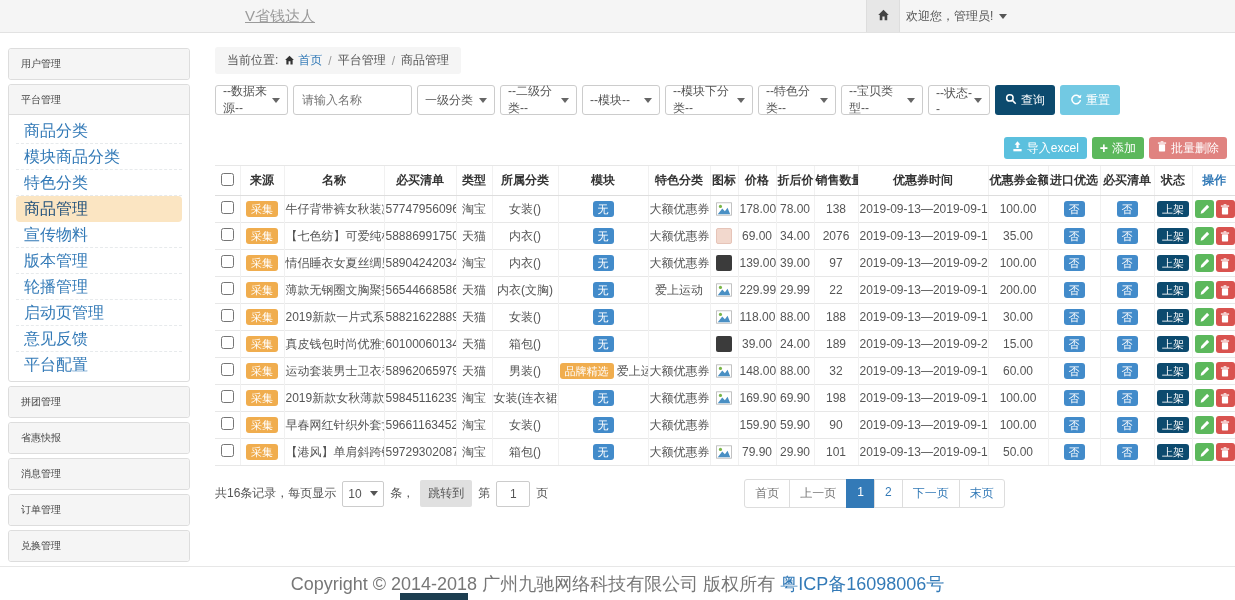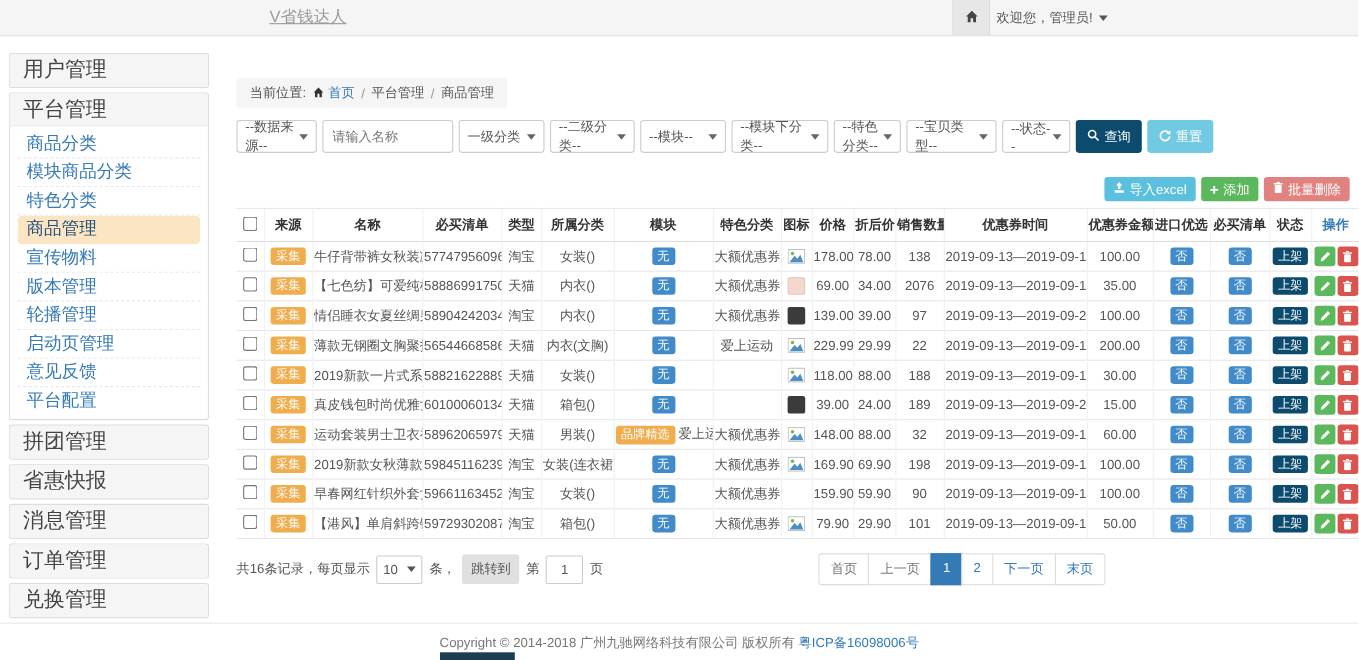--- a/index.html
+++ b/index.html
@@ -15,49 +15,49 @@
     border-left:1px solid #ddd; border-right:1px solid #ddd; display:flex; align-items:center; justify-content:center; cursor:pointer; }
   .topbar-user { position:absolute; left:906px; top:0; line-height:32px; color:#555; cursor:pointer; display:flex; align-items:center; gap:6px; height:32px; }
 
   .caret { display:inline-block; width:0; height:0; border-left:4px solid transparent;
     border-right:4px solid transparent; border-top:5px solid #555; }
 
   
   .sidebar { position:absolute; left:8px; top:48px; width:182px; bottom:0; overflow:hidden; z-index:1; }
   .sidebar-title { color:#337ab7; font-weight:bold; font-size:14px; padding:10px 2px 12px 4px; }
   .menu-group { border:1px solid #ddd; border-radius:3px; margin-bottom:4px; background:#fff; }
-  .group-header { background:#f5f5f5; padding:8px 12px; font-size:19px; color:#444; cursor:pointer;
+  .group-header { background:#f5f5f5; padding:8px 12px; font-size:10px; color:#444; cursor:pointer;
     height:30px; line-height:14px; border-radius:3px; }
   .menu-group.open .group-header { border-bottom:1px solid #ddd; border-radius:3px 3px 0 0; }
   .group-body { padding:3px 7px; }
   .sub-item { height:26px; line-height:18px; padding:4px 8px; font-size:16px; color:#337ab7;
     border-bottom:1px dashed #e7eaec; cursor:pointer; }
   .group-body .sub-item:last-child { border-bottom:none; }
   .sub-item.active { background:#fbe5c2; border-radius:4px; color:#23527c; border-bottom-color:transparent; }
 
   
-  .main { position:absolute; left:215px; top:47px; width:1012px; z-index:1;margin-top:24px; }
+  .main { position:absolute; left:215px; top:47px; width:1012px; z-index:1; }
   .breadcrumb { display:inline-flex; align-items:center; gap:6px; background:#f5f5f5; border-radius:3px;
     padding:5px 12px; font-size:12px; color:#555; }
   .breadcrumb .home-link { color:#337ab7; cursor:pointer; display:inline-flex; align-items:center; gap:3px; }
   .breadcrumb .sep { color:#999; }
 
   .filter-row { display:flex; align-items:center; gap:5px; margin-top:11px; }
   .filter-items { display:flex; align-items:center; gap:5px; }
   .f-select { height:30px; border:1px solid #ccc; border-radius:3px; background:#fff; display:flex;
     align-items:center; justify-content:space-between; padding:0 7px; font-size:12px; color:#555; cursor:pointer; }
   .f-select .caret { border-top-color:#666; }
   .f-input { height:30px; border:1px solid #ccc; border-radius:3px; padding:0 8px; font-size:12px; color:#555; outline:none; }
   .filter-items > :nth-child(1){ width:73px; }
   .filter-items > :nth-child(2){ width:119px; }
   .filter-items > :nth-child(3){ width:78px; }
   .filter-items > :nth-child(4){ width:77px; }
   .filter-items > :nth-child(5){ width:78px; }
   .filter-items > :nth-child(6){ width:88px; }
-  .filter-items > :nth-child(7){ width:61px; }
+  .filter-items > :nth-child(7){ width:78px; }
   .filter-items > :nth-child(8){ width:82px;justify-content:space-between; }
   .filter-items > :nth-child(9){ width:62px; }
   .btn { display:inline-flex; align-items:center; gap:4px; border:none; border-radius:3px; color:#fff;
     font-size:12px; cursor:pointer; justify-content:center; }
   .btn-search { height:30px; padding:0 10px; background:#0c4a6e;text-align:right; }
   .btn-reset  { height:30px; padding:0 10px; background:#72c9e3; }
 
   .actions { display:flex; justify-content:flex-end; gap:5px; margin:22px 0 6px; }
   .btn-import { height:22px; padding:0 8px; background:#5bc0de; }
   .btn-add    { height:22px; padding:0 8px; background:#5cb85c; }
@@ -97,21 +97,21 @@
   .jump-input { width:34px; height:26px; border:1px solid #ccc; border-radius:2px; text-align:center; font-size:12px; color:#555; outline:none; }
   .pager { display:flex; margin-left:196px; }
   .page-btn { padding:5px 10px; border:1px solid #ddd; background:#fff; color:#337ab7; cursor:pointer; margin-left:-1px; }
   .page-btn:first-child { border-radius:3px 0 0 3px; margin-left:0; }
   .page-btn:last-child { border-radius:0 3px 3px 0; }
   .page-btn.active { background:#337ab7; border-color:#337ab7; color:#fff; }
   .page-btn.disabled { color:#777; }
 
   
   .footer { position:absolute; left:0; right:0; bottom:0; height:34px; background:#fff;
-    border-top:1px solid #e7e7e7; text-align:center; line-height:34px; font-size:12px; color:#777; z-index:6; }
+    border-top:1px solid #e7e7e7; text-align:center; line-height:34px; font-size:18px; color:#777; z-index:6; }
   .footer a { color:#337ab7; text-decoration:none; cursor:pointer; }
   .bottom-dark { position:absolute; left:400px; bottom:0; width:68px; height:7px; background:#1d3e50; z-index:7; }
 </style>
 </head>
 <body>
 
 <div class="topbar">
   <span class="topbar-title">V省钱达人</span>
   <span class="topbar-home">
     <span>

